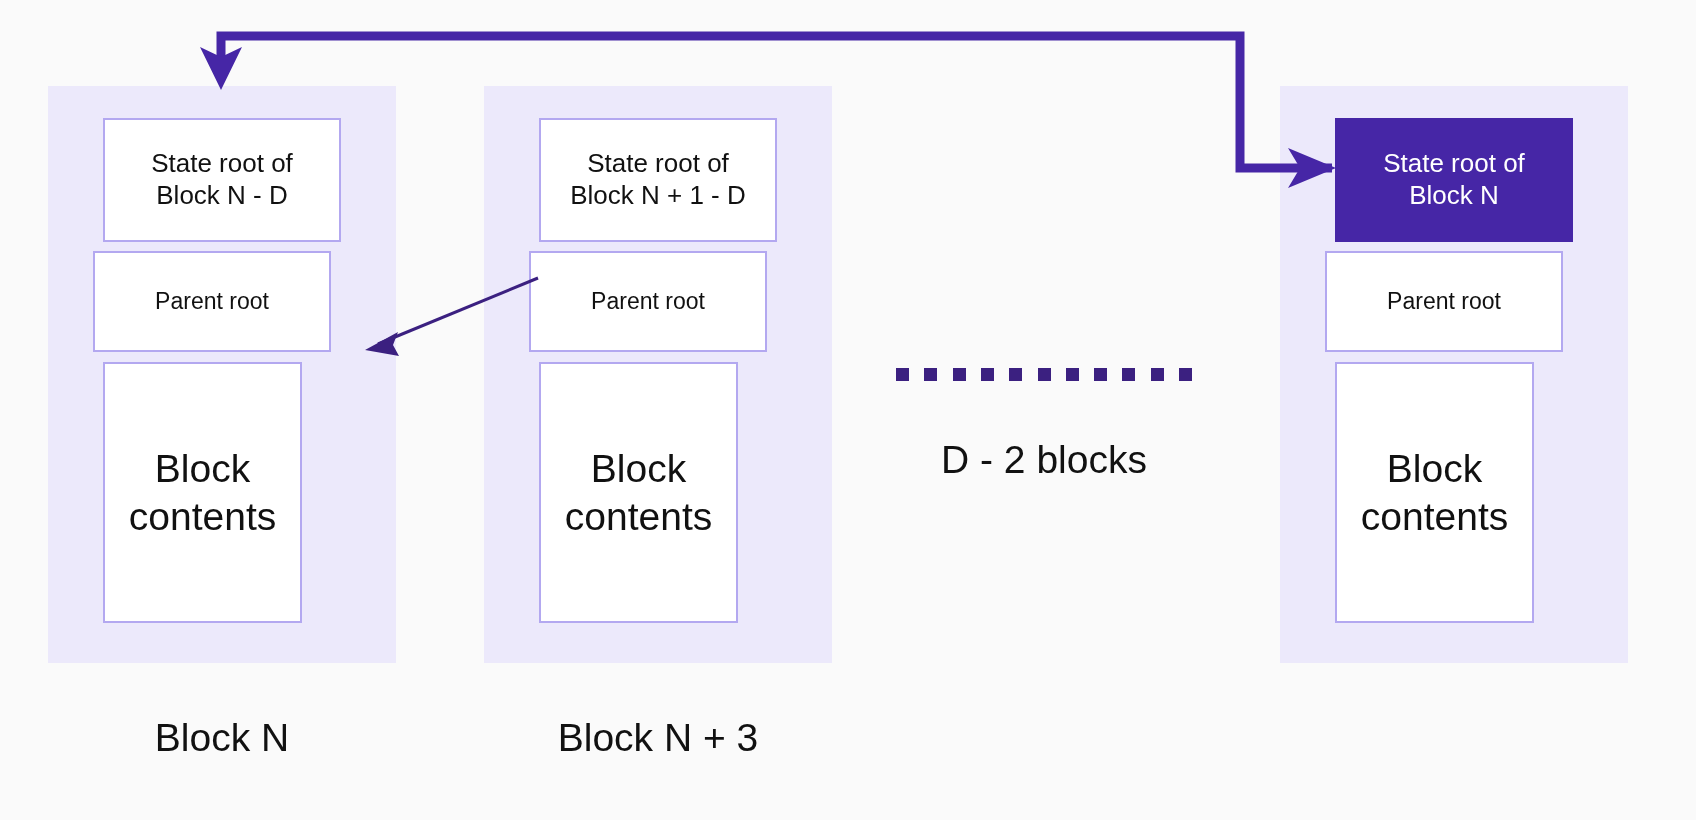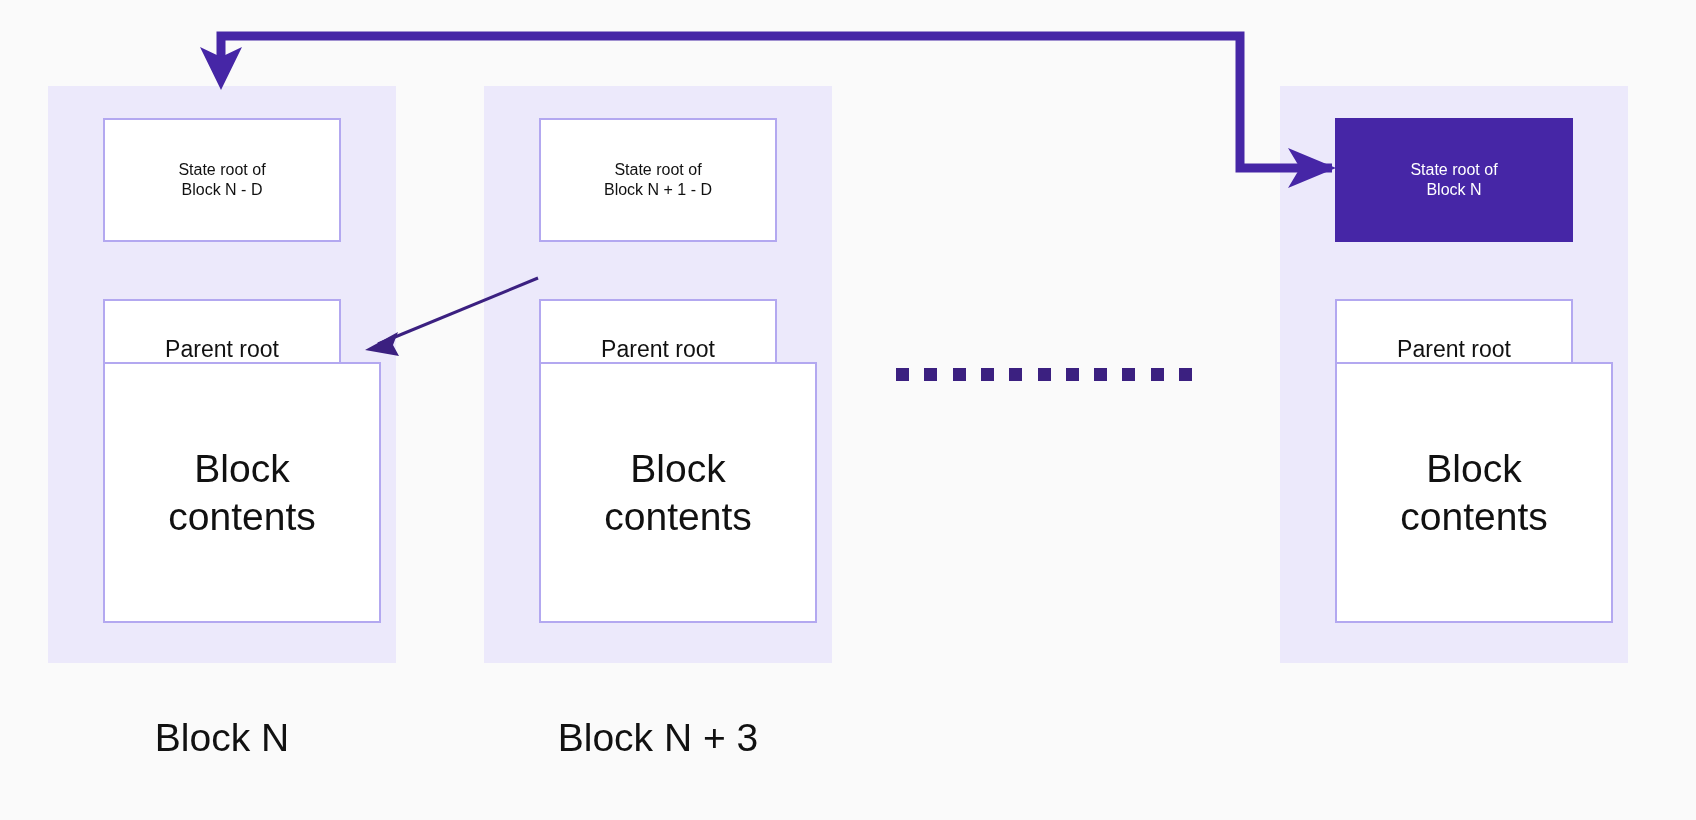--- a/index.html
+++ b/index.html
@@ -32,34 +32,34 @@
     background: #ffffff;
     border: 2px solid #b3a8f0;
     display: flex;
     align-items: center;
     justify-content: center;
     text-align: center;
     color: #111111;
     line-height: 1.22;
     white-space: pre-line;
   }
-  .field-box.state-root { font-size: 16px; }
+  .field-box.state-root { font-size: 26px; }
   .field-box.parent-root { font-size: 23px; }
   .field-box.contents { font-size: 39px; }
 
   .field-box.highlight {
     background: #4626a6;
     border-color: #4626a6;
     color: #ffffff;
   }
 
   
   .b-state    { top: 32px;  height: 124px; left: 55px; width: 238px; }
-  .b-parent   { top: 165px; height: 101px; left: 55px; width: 238px; margin-top: 48px; }
-  .b-contents { top: 276px; height: 261px; left: 55px; width: 278px; }
+  .b-parent   { top: 165px; height: 101px; left: 45px; width: 238px; }
+  .b-contents { top: 276px; height: 261px; left: 55px; width: 199px; }
 
   
   .block-caption {
     position: absolute;
     font-size: 39px;
     color: #111111;
     text-align: center;
     white-space: nowrap;
   }
   #caption-n   { left: 48px;   top: 716px; width: 348px; }
@@ -130,20 +130,21 @@
       <span class="dot" style="left: 56.6px; background: rgb(59, 32, 128);"></span>
       <span class="dot" style="left: 84.9px; background: rgb(59, 32, 128);"></span>
       <span class="dot" style="left: 113.2px; background: rgb(59, 32, 128);"></span>
       <span class="dot" style="left: 141.5px; background: rgb(59, 32, 128);"></span>
       <span class="dot" style="left: 169.8px; background: rgb(59, 32, 128);"></span>
       <span class="dot" style="left: 198.1px; background: rgb(59, 32, 128);"></span>
       <span class="dot" style="left: 226.4px; background: rgb(59, 32, 128);"></span>
       <span class="dot" style="left: 254.7px; background: rgb(59, 32, 128);"></span>
       <span class="dot" style="left: 283px; background: rgb(59, 32, 128);"></span>
     </div>
+  <div id="gap-label">D - 2 blocks</div>
 
   <div class="block-panel" id="panel-nd">
     <div class="field-box state-root b-state highlight">State root of
 Block N</div>
     <div class="field-box parent-root b-parent">Parent root</div>
     <div class="field-box contents b-contents">Block
 contents</div>
   </div>
 
   <svg id="arrows" viewBox="0 0 1696 820">

